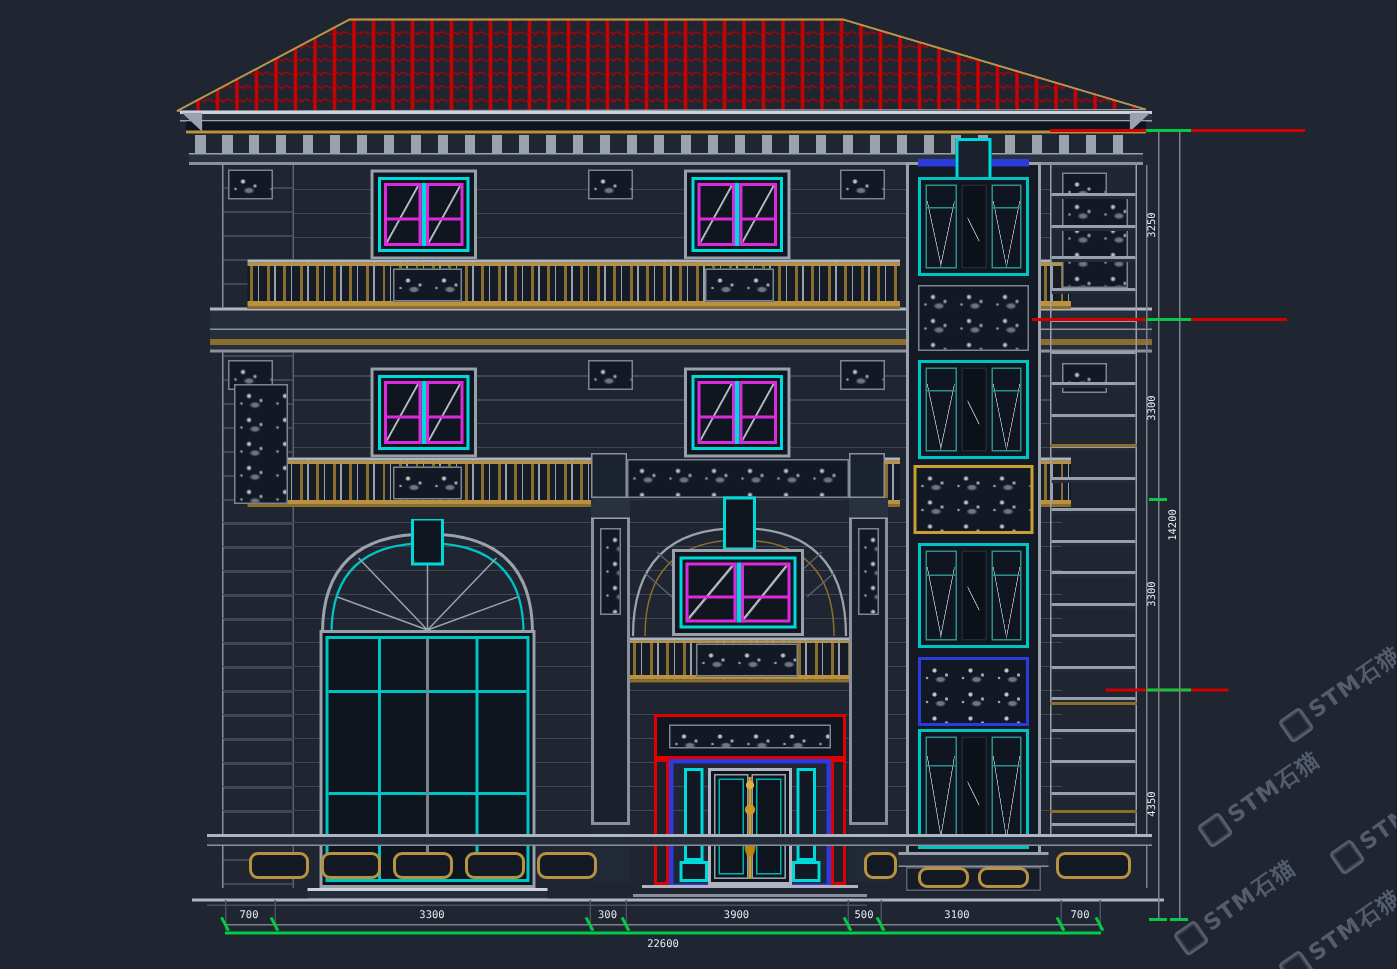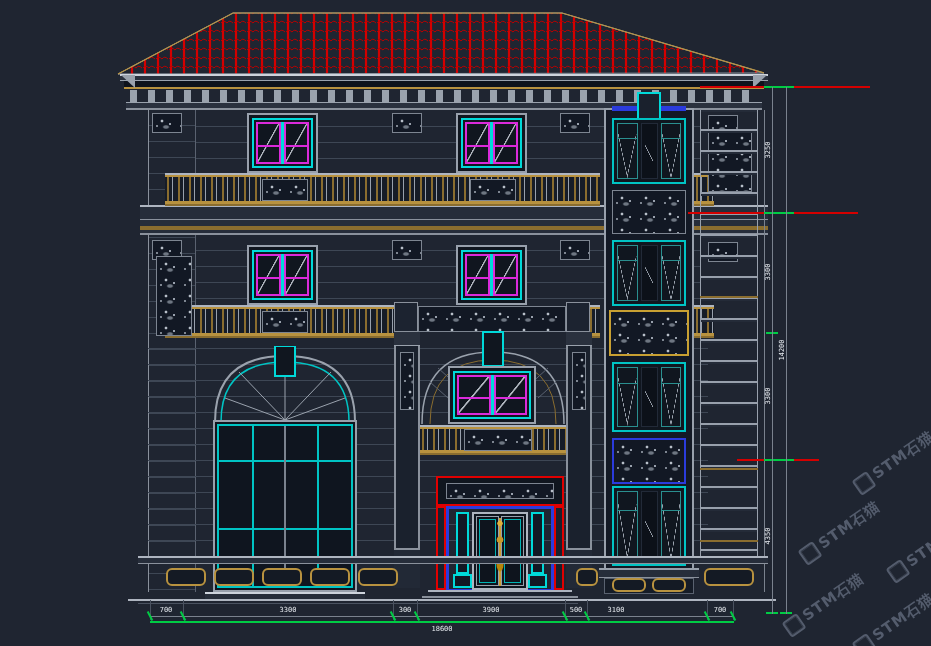--- a/index.html
+++ b/index.html
@@ -290,24 +290,24 @@
   <div class="a gt" style="left:416px;top:611px"></div>
   <div class="a gt" style="left:564px;top:611px"></div>
   <div class="a gt" style="left:586px;top:611px"></div>
   <div class="a gt" style="left:706px;top:611px"></div>
   <div class="a gt" style="left:732px;top:611px"></div>
   <div class="a htx" style="left:144px;top:605px">700</div>
   <div class="a htx" style="left:266px;top:605px">3300</div>
   <div class="a htx" style="left:383px;top:605px">300</div>
   <div class="a htx" style="left:469px;top:605px">3900</div>
   <div class="a htx" style="left:554px;top:605px">500</div>
-  <div class="a htx" style="left:594px;top:605px">3100</div>
+  <div class="a htx" style="left:616px;top:605px">3100</div>
   <div class="a htx" style="left:698px;top:605px">700</div>
   <div class="a" style="left:150px;top:621px;width:584px;height:2px;background:#00cc44"></div>
-  <div class="a htx" style="left:420px;top:624px">18600</div>
+  <div class="a htx" style="left:420px;top:624px">22600</div>
 
   <div class="a wm" style="left:848px;top:452px">
       <span class="wmlogo"></span>
       <span>STM石猫</span>
     </div>
   <div class="a wm" style="left:794px;top:522px">
       <span class="wmlogo"></span>
       <span>STM石猫</span>
     </div>
   <div class="a wm" style="left:882px;top:540px">

